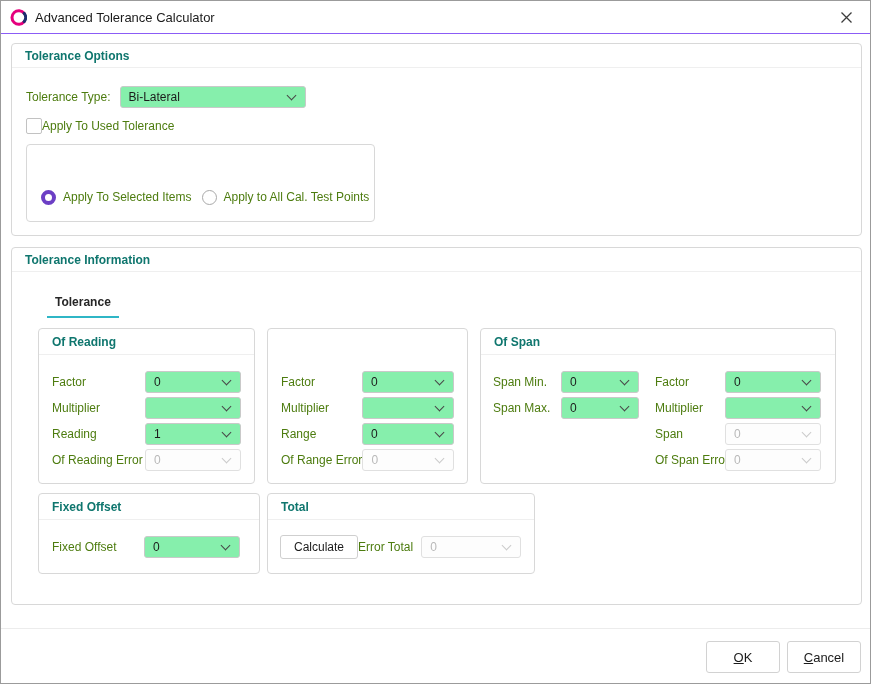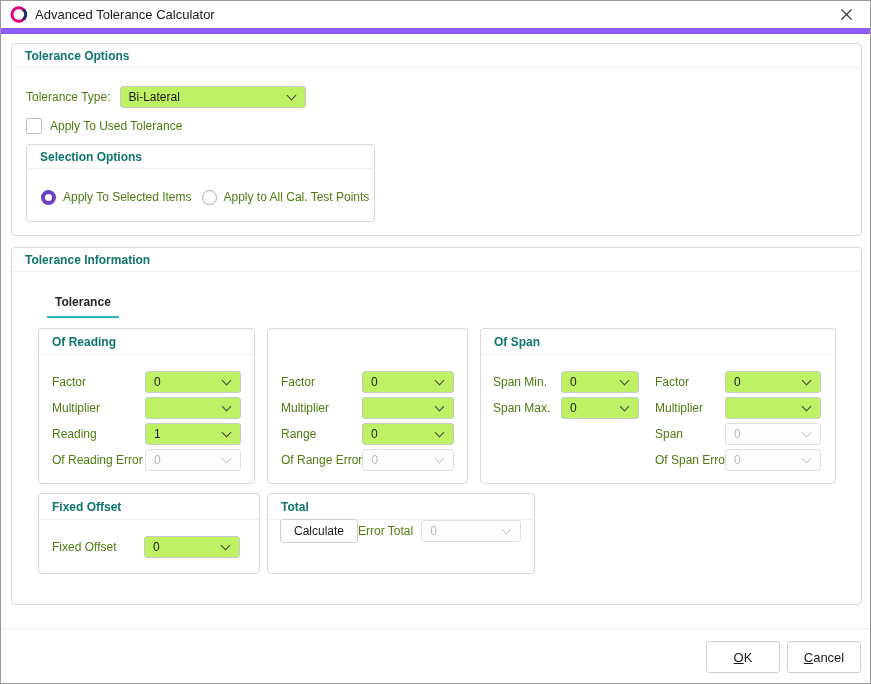--- a/index.html
+++ b/index.html
@@ -11,21 +11,21 @@
     width: 871px; height: 684px;
     background: #ffffff;
     border: 1px solid #9b9b9b;
     overflow: hidden;
   }
 
   .titlebar {
     position: absolute; left: 0; top: 0; right: 0; height: 33px;
     display: flex; align-items: center;
     padding: 0 14px 0 9px;
-    border-bottom: 6px solid #8b5cf6;
+    border-bottom: 1px solid #8b5cf6;
     background: #ffffff;
   }
   .titlebar .title { font-size: 13px; color: #1b1b1b; margin-left: 8px; }
   .close-btn { margin-left: auto; display: flex; align-items: center; cursor: pointer; padding: 3px; }
   .logo { display: flex; align-items: center; }
 
   .panel {
     position: absolute;
     border: 1px solid #d8d8d8;
     border-radius: 4px;
@@ -39,21 +39,21 @@
   }
   .panel-sm .panel-header { height: 26px; }
 
   .lbl { font-size: 12px; color: #4d7c0f; white-space: nowrap; }
 
   .frow { position: absolute; display: flex; align-items: center; }
   .between { justify-content: space-between; }
 
   .combo {
     height: 22px;
-    background: #bef264;
+    background: #86efac;
     border: 1px solid #c9c9c9;
     border-radius: 3px;
     display: flex; align-items: center; justify-content: space-between;
     padding: 0 8px;
     font-size: 12px; color: #1b1b1b;
     cursor: default;
   }
   .combo.disabled { color: #b9b9b9; border-color: #e0e0e0; background: #fdfdfd; }
   .chev { display: flex; align-items: center; width: 9px; height: 9px; }
   .chev::before {
@@ -128,27 +128,24 @@
     <div class="frow" style="left:14px; top:42px; height:22px;">
       <span class="lbl">Tolerance Type:</span>
       <div class="combo" style="width:186px; margin-left:9px;">
         <span>Bi-Lateral</span>
         <span class="chev"></span>
       </div>
     </div>
 
     <div class="frow" style="left:14px; top:73px; height:18px;">
       <span class="checkbox"></span>
-      <span class="lbl" style="margin-left:8px;text-align:right;">Apply To Used Tolerance</span>
+      <span class="lbl" style="text-align:right;">Apply To Used Tolerance</span>
     </div>
 
     <div class="panel" style="left:14px; top:100px; width:349px; height:78px;">
-      <div class="panel-header">
-        <span>Selection Options</span>
-      </div>
       <div class="frow" style="left:14px; top:42px; height:20px;">
         <span class="radio selected"></span>
         <span class="lbl" style="margin-left:7px;">Apply To Selected Items</span>
         <span class="radio unselected" style="margin-left:10px;"></span>
         <span class="lbl" style="margin-left:7px;">Apply to All Cal. Test Points</span>
       </div>
     </div>
   </div>
 
   <div class="panel" style="left:10px; top:246px; width:851px; height:358px;">
@@ -285,21 +282,21 @@
           <span>0</span>
           <span class="chev"></span>
         </div>
       </div>
     </div>
 
     <div class="panel panel-sm" style="left:255px; top:245px; width:268px; height:81px;">
       <div class="panel-header">
         <span>Total</span>
       </div>
-      <div class="frow" style="left:12px; right:12px; top:24px; height:26px;">
+      <div class="frow" style="left:12px; right:12px; top:40px; height:26px;">
         <div class="btn-sm">
           <span>Calculate</span>
         </div>
         <span class="lbl" style="margin-left:0;text-align:center;">Error Total</span>
         <div class="combo disabled" style="width:100px; margin-left:8px;">
           <span>0</span>
           <span class="chev"></span>
         </div>
       </div>
     </div>

